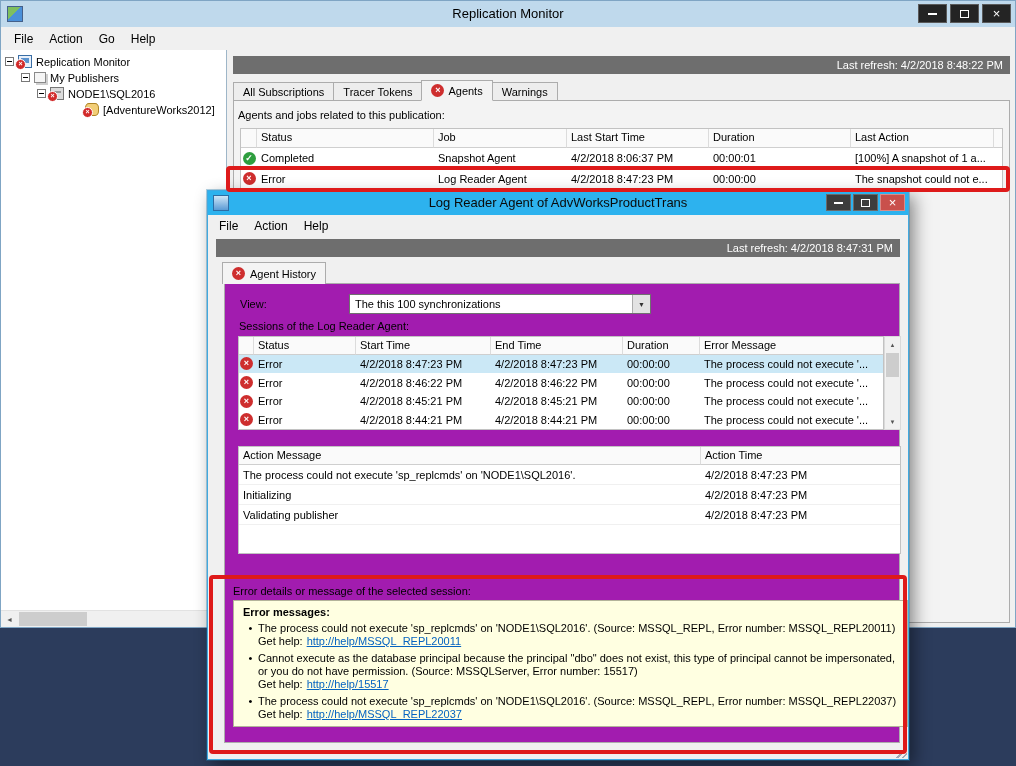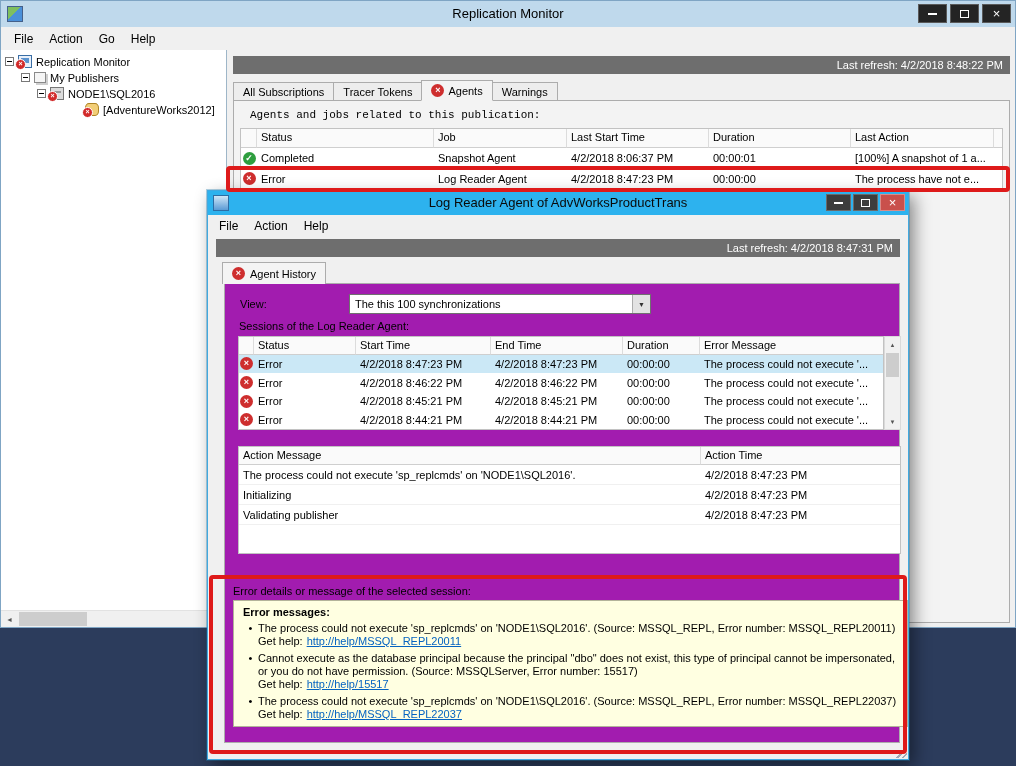--- a/index.html
+++ b/index.html
@@ -79,21 +79,21 @@
   .refresh-bar { position:absolute; left:5px; right:5px; top:6px; height:18px;
                  background:#6E6E6E; color:#fff; font-size:11px; line-height:18px;
                  text-align:right; padding-right:7px; }
   .tabs-row { position:absolute; left:5px; top:30px; height:21px; display:flex;
               align-items:flex-end; z-index:2; }
   .tab { height:19px; padding:0 9px; font-size:11px; background:#EDEDED;
          border:1px solid #ACACAC; margin-right:-1px; display:flex; align-items:center; gap:4px; }
   .tab.selected { height:21px; background:#F3F3F3; border-bottom:1px solid #F3F3F3; z-index:3; }
   .content-panel { position:absolute; left:5px; right:5px; top:50px; bottom:4px;
                    background:#F3F3F3; border:1px solid #ACACAC; }
-  .agents-caption { position:absolute; left:16px; top:8px; font-size:11px;font-family:Liberation Mono, monospace; }
+  .agents-caption { position:absolute; left:4px; top:8px; font-size:11px; }
   .agents-table { position:absolute; left:6px; right:6px; top:27px; height:62px;
                   background:#fff; border:1px solid #C2C2C2; display:flex; flex-direction:column; }
   .agents-table .trow.head { height:19px; }
   .agents-table .trow.data { height:21px; align-items:center; }
   .ac0 { width:16px; flex:none; padding:0; display:flex; align-items:center; justify-content:center; }
   .ac1 { width:177px; flex:none; } .ac2 { width:133px; flex:none; }
   .ac3 { width:142px; flex:none; } .ac4 { width:142px; flex:none; }
   .ac5 { width:143px; flex:none; } .ac6 { flex:1; border-right:none; }
 
   #annot-row { left:226px; top:166px; width:784px; height:26px; }
@@ -265,21 +265,21 @@
           <div class="td ac5">[100%] A snapshot of 1 a...</div>
         </div>
         <div class="trow data">
           <div class="td ac0">
               <span class="ic-err"></span>
             </div>
           <div class="td ac1">Error</div>
           <div class="td ac2">Log Reader Agent</div>
           <div class="td ac3">4/2/2018 8:47:23 PM</div>
           <div class="td ac4">00:00:00</div>
-          <div class="td ac5">The process have not e...</div>
+          <div class="td ac5">The snapshot could not e...</div>
         </div>
       </div>
     </div>
   </div>
 </div>
 
 <div id="dialog">
   <div class="dlg-titlebar">
     <span class="dlg-icon"></span>
     <div class="dlg-title">Log Reader Agent of AdvWorksProductTrans</div>

